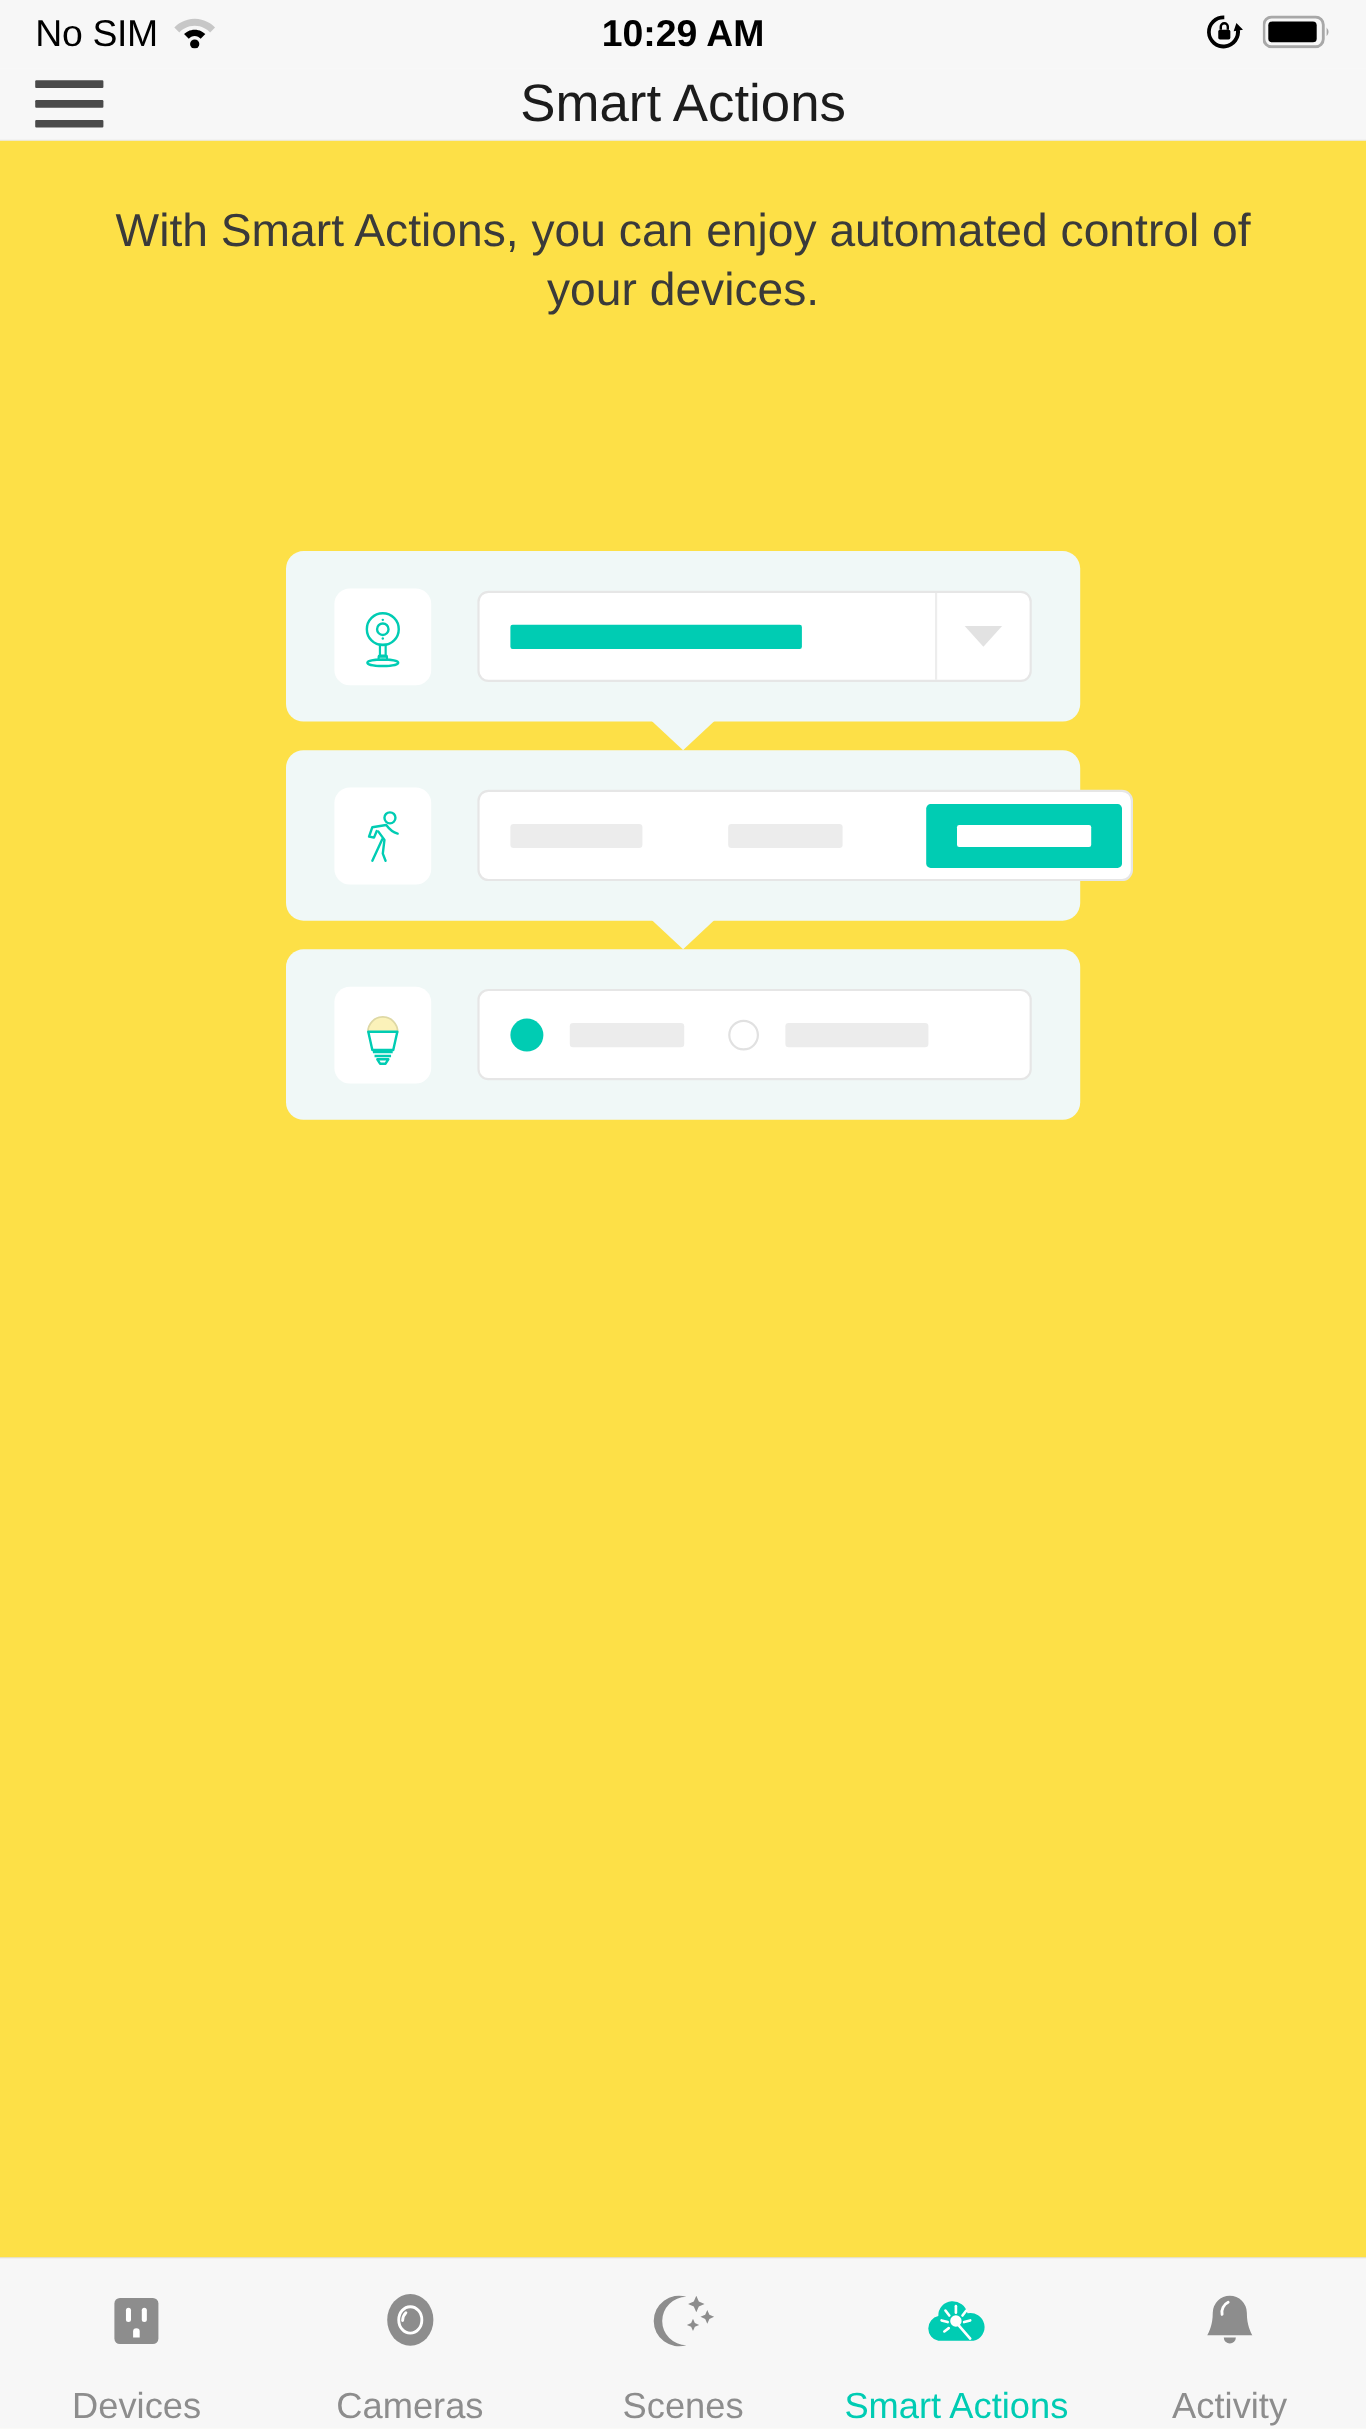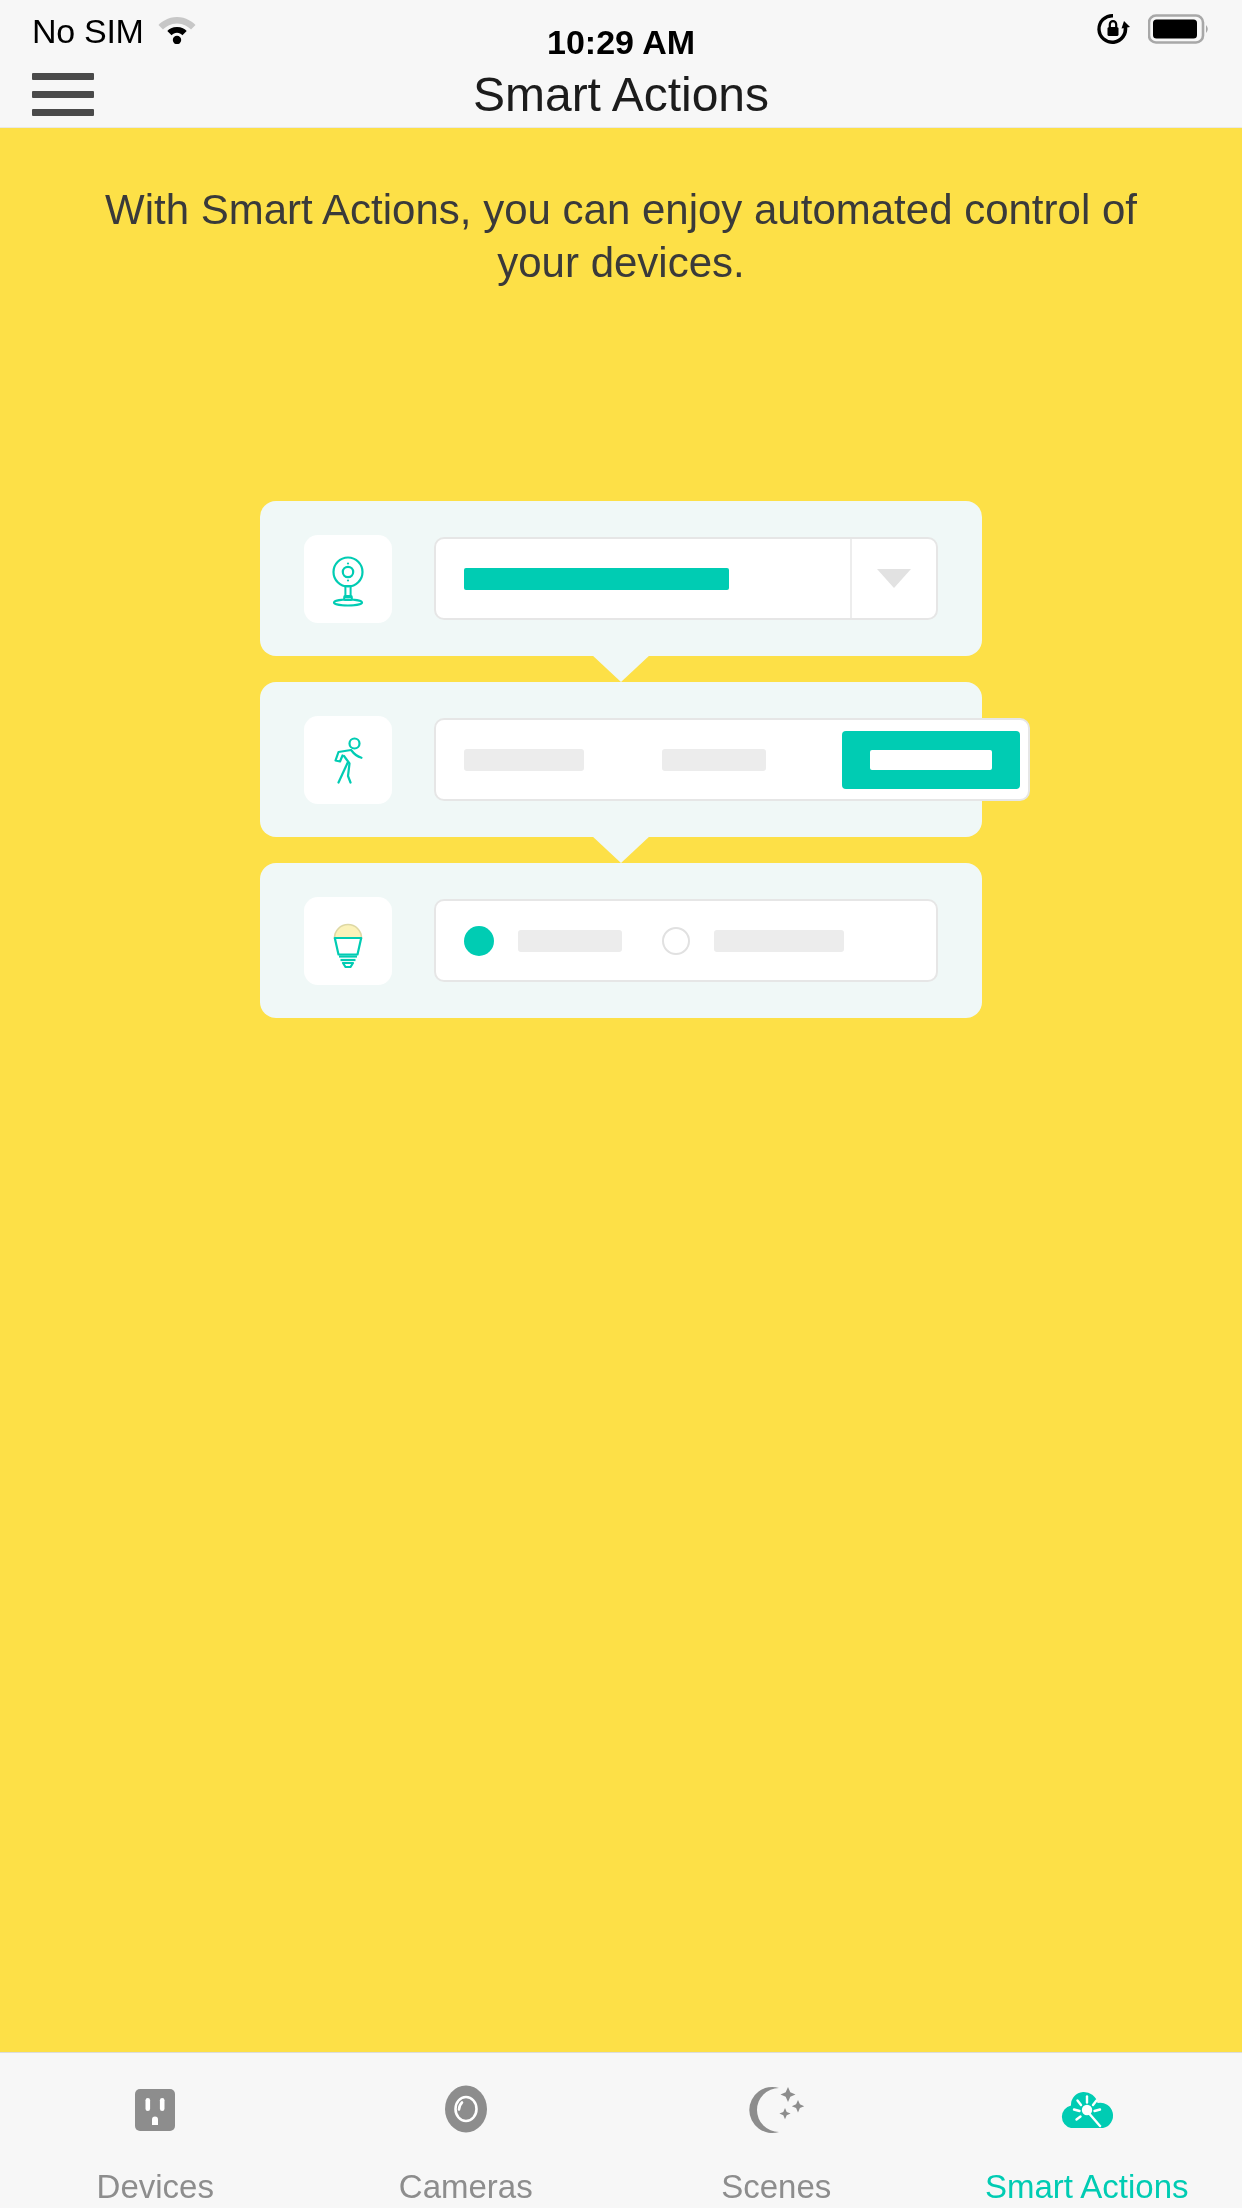--- a/index.html
+++ b/index.html
@@ -16,21 +16,21 @@
     height:62px; flex:0 0 62px;
     background:#f7f7f7;
     display:flex; align-items:center;
     padding:0 32px;
     position:relative;
   }
   .sb-left{ display:flex; align-items:center; gap:14px; }
   .sb-carrier{ font-size:34px; color:#000; letter-spacing:-0.3px; }
   .sb-center{
     position:absolute; left:0; right:0; top:0; bottom:0;
-    display:flex; align-items:flex-end; justify-content:center;
+    display:flex; align-items:center; justify-content:center;
     pointer-events:none;
   }
   .sb-time{ font-size:34px; font-weight:bold; color:#000; }
   .sb-right{ margin-left:auto; display:flex; align-items:center; gap:16px; }
 
   
   .navbar{
     height:66px; flex:0 0 66px;
     background:#f7f7f7;
     border-bottom:1px solid #e8e8e8;
@@ -336,15 +336,25 @@
             <line x1="49" y1="31.5" x2="43.5" y2="33"></line>
             <line x1="25.5" y1="41.5" x2="29.5" y2="38.5"></line>
             <line x1="36" y1="33" x2="49" y2="48"></line>
           </g>
           <circle cx="36" cy="32" r="5.2" fill="#fff"></circle>
         </svg>
       </span>
       <span class="tab-lbl">Smart Actions</span>
     </div>
 
+    <div class="tab">
+      <span class="tab-ico">
+        <svg width="66" height="66" viewBox="0 0 66 66">
+          <path d="M33 9 A15.5 15.5 0 0 1 48.5 24.5 C48.5 36 52 42 53.5 45 H12.5 C14 42 17.5 36 17.5 24.5 A15.5 15.5 0 0 1 33 9 Z" fill="#8d8d8d"></path>
+          <path d="M26 26 a10 10 0 0 1 5.5 -11" fill="none" stroke="#fff" stroke-width="2.6" stroke-linecap="round"></path>
+          <path d="M27.5 47 a5.5 5.5 0 0 0 11 0 Z" fill="#8d8d8d"></path>
+        </svg>
+      </span>
+      <span class="tab-lbl">Activity</span>
+    </div>
 
   </div>
 </div>
 
 </body></html>

